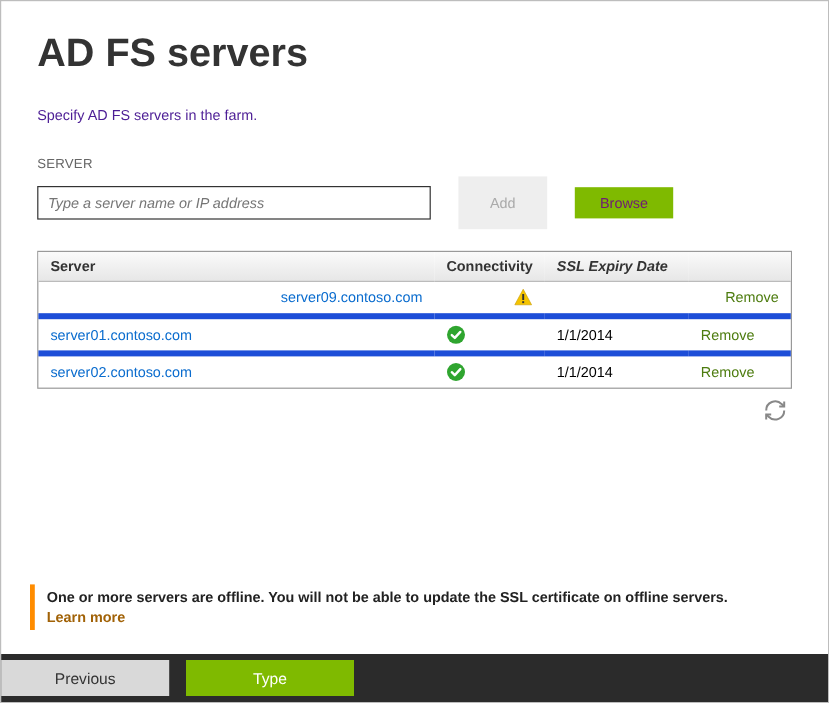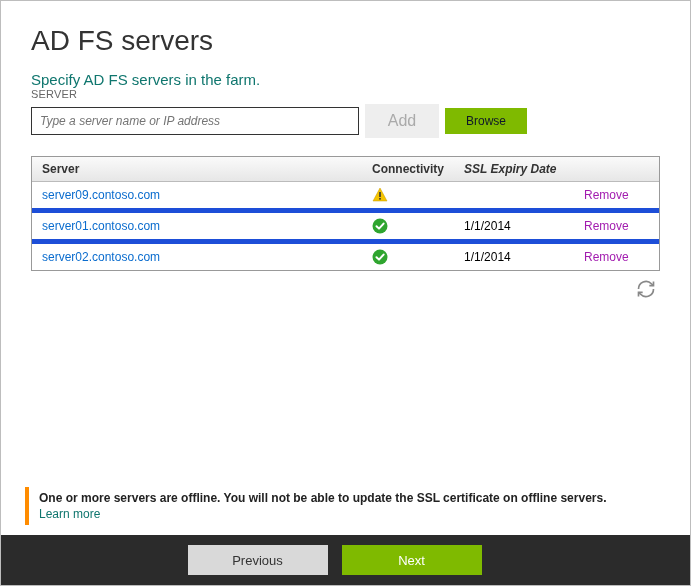--- a/index.html
+++ b/index.html
@@ -1,60 +1,60 @@
 <!DOCTYPE html>
 <html><head>
 <meta charset="utf-8">
 <style>
   * { box-sizing: border-box; margin: 0; padding: 0; }
   html, body { width: 691px; height: 586px; font-family: "Segoe UI", Tahoma, sans-serif; background: #fff; }
   .page { width: 691px; height: 586px; border: 1px solid #bdbdbd; position: relative; background: #fff; }
   .content { padding: 24px 30px 0 30px; }
-  h1 { font-size: 28px; font-weight: 400; color: #333; margin-bottom: 14px; }
-  .desc { font-size: 15px; color: #0f766e; margin-bottom: 0; }
+  h1 { font-size: 33px; font-weight: 700; color: #333; margin-bottom: 26px; }
+  .desc { font-size: 12px; color: #4c1d95; margin-bottom: 28px; }
   .label { font-size: 11px; color: #666; margin-bottom: 4px; letter-spacing: 0.2px; }
-  .row-input { display: flex; align-items: center; gap: 6px; margin-bottom: 18px; }
+  .row-input { display: flex; align-items: center; gap: 23px; margin-bottom: 18px; }
   .server-input {
     width: 328px; height: 28px; border: 1px solid #333; font-size: 12px;
     font-style: italic; color: #888; padding: 0 8px; outline: none;
   }
   .btn-add {
-    width: 74px; height: 34px; background: #eee; border: none; color: #aaa;
-    font-size: 16px; cursor: default;
+    width: 74px; height: 44px; background: #eee; border: none; color: #aaa;
+    font-size: 12px; cursor: default;
   }
   .btn-browse {
-    width: 82px; height: 26px; background: #7fba00; border: none; color: #0f172a;
+    width: 82px; height: 26px; background: #7fba00; border: none; color: #701a75;
     font-size: 12px; cursor: pointer;
   }
   .table-wrap { border: 1px solid #999; }
   table { width: 100%; border-collapse: collapse; font-size: 12px; }
   thead tr { background: linear-gradient(#fafafa, #e6e6e6); }
   th { text-align: left; font-weight: 600; color: #333; padding: 5px 10px; border-bottom: 1px solid #bbb; }
   th.col-server { width: 330px; }
   th.col-conn { width: 90px; margin-top: 40px; }
   th.col-ssl { width: 120px; font-style: italic; }
   th.col-act { }
   td { padding: 5px 10px; border-top: 5px solid #1d4ed8; vertical-align: middle; }
-  tbody tr:first-child td { border-top: none; }
+  tbody tr:first-child td { border-top: none; text-align: right; }
   .link { color: #0a6cce; cursor: pointer; }
-  .remove { color: #a21caf; cursor: pointer; }
+  .remove { color: #4d7c0f; cursor: pointer; }
   .icon-cell { text-align: left; }
   .icon-ok, .icon-warn { display: inline-block; width: 16px; height: 16px; vertical-align: middle; }
   .refresh-row { text-align: right; padding: 8px 4px 0 0; }
   .refresh-icon { display: inline-block; width: 20px; height: 20px; cursor: pointer; color: #888; }
   .alert {
     position: absolute; left: 24px; right: 24px; bottom: 60px;
     border-left: 4px solid #ff8c00; padding: 4px 0 4px 10px;
     font-size: 12px; color: #222;
   }
   .alert .alert-text { font-weight: 700; text-align: center; }
-  .alert .learn { color: #0f766e; font-weight: 400; cursor: pointer; display: inline-block; margin-top: 2px; }
+  .alert .learn { color: #a16207; font-weight: 700; cursor: pointer; display: inline-block; margin-top: 2px; }
   .footer {
-    position: absolute; left: 0; right: 0; bottom: 0; height: 50px;
-    background: #2b2b2b; display: flex; justify-content: center; align-items: center;
+    position: absolute; left: 0; right: 0; bottom: 0; height: 40px;
+    background: #2b2b2b; display: flex; justify-content: flex-start; align-items: center;
     gap: 14px; padding-right: 22px;
   }
   .btn-prev {
     width: 140px; height: 30px; background: #d9d9d9; border: none;
     font-size: 13px; color: #333; cursor: pointer;
   }
   .btn-next {
     width: 140px; height: 30px; background: #7fba00; border: none;
     font-size: 13px; color: #fff; cursor: pointer;
   }
@@ -131,15 +131,15 @@
 
   </div>
 
   <div class="alert">
     <span class="alert-text">One or more servers are offline. You will not be able to update the SSL certificate on offline servers.</span><br>
     <span class="learn">Learn more</span>
   </div>
 
   <div class="footer">
     <button class="btn-prev">Previous</button>
-    <button class="btn-next">Next</button>
+    <button class="btn-next">Type</button>
   </div>
 </div>
 
 </body></html>

